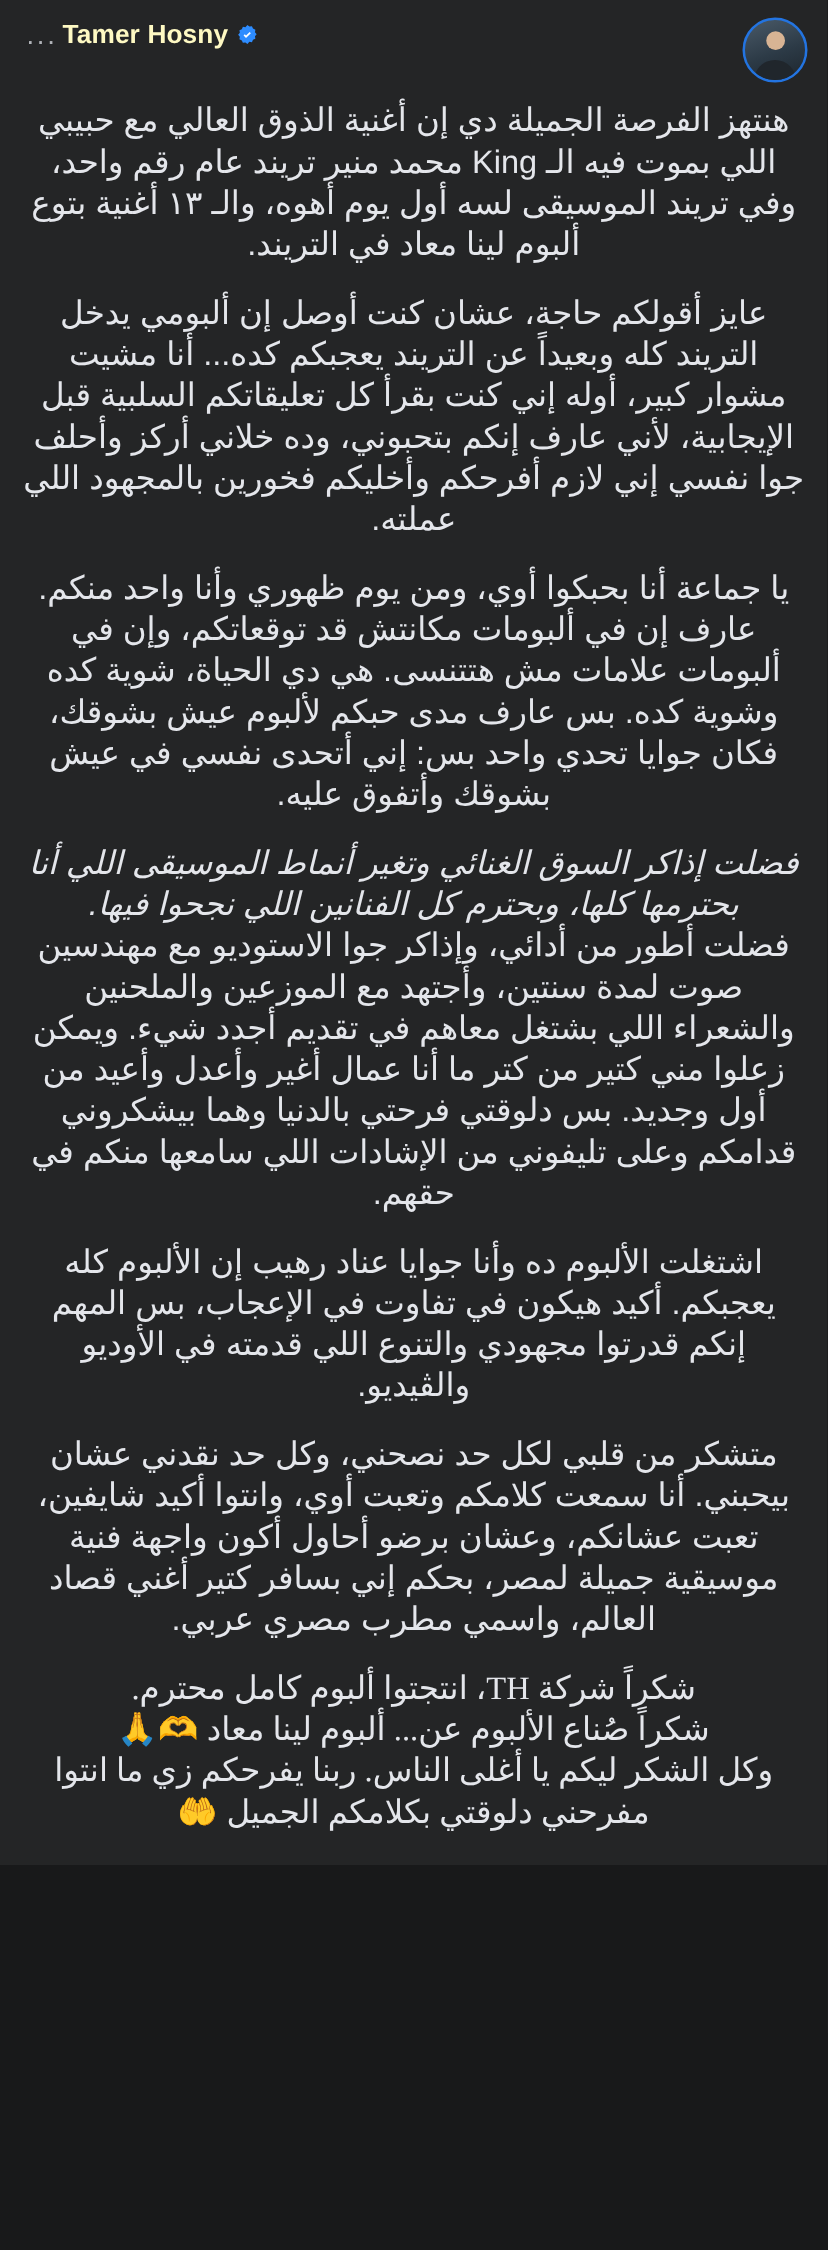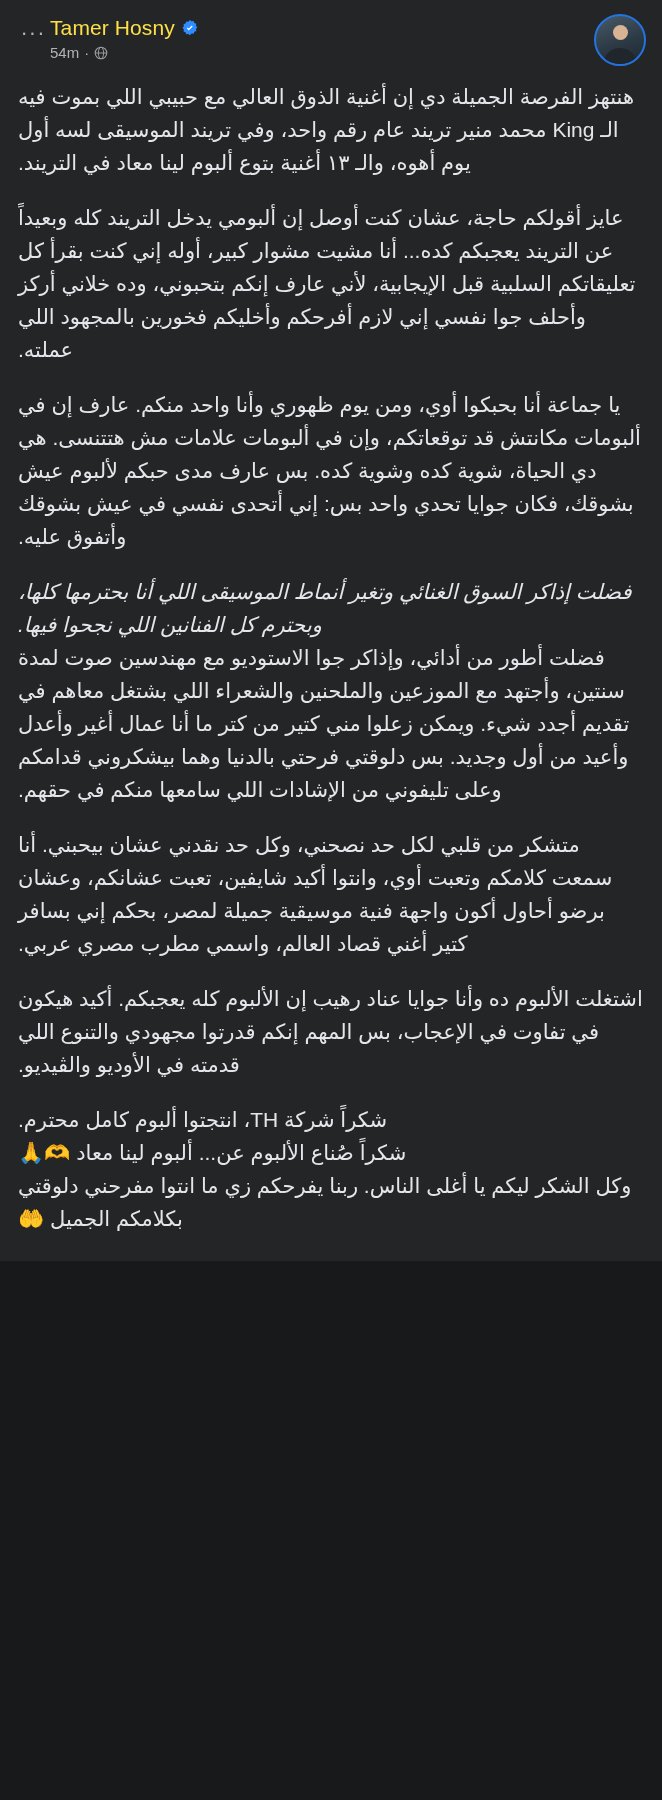--- a/index.html
+++ b/index.html
@@ -71,22 +71,22 @@
   }
   .name-row {
     display: flex;
     align-items: center;
     gap: 6px;
     direction: ltr;
     justify-content: flex-start;
   }
   .page-name {
     font-size: 21px;
-    font-weight: normal;
-    color: #fde047;
+    font-weight: bold;
+    color: #fef9c3;
     letter-spacing: .1px;
     line-height: 24px;
   }
   .verified {
     width: 18px;
     height: 18px;
     flex: 0 0 18px;
     display: inline-block;
   }
   .meta-row {
@@ -124,29 +124,29 @@
     margin-top: 2px;
   }
   
   .post-body {
     padding: 6px 18px 26px 18px;
     box-sizing: border-box;
     direction: rtl;
     text-align: right;
   }
   .para {
-    font-size: 21px;
+    font-size: 26px;
     line-height: 33px;
     color: #e4e6eb;
     margin: 0 0 22px 0;
     white-space: pre-wrap;
     word-wrap: break-word;
-    text-align: left;
+    text-align: center;
   }
-  .para:last-child { margin-bottom: 0; }
+  .para:last-child { margin-bottom: 0; font-family: Liberation Serif, serif; }
   .para-tight { margin-bottom: 0; font-style: italic; }
 </style>
 </head>
 <body>
 
 <div class="post">
 
   <div class="post-header">
 
     <div class="avatar"></div>
@@ -154,42 +154,31 @@
     <div class="header-text">
       <div class="name-row">
         <span class="page-name">Tamer Hosny</span>
         <span class="verified">
           <svg viewBox="0 0 24 24" width="18" height="18" aria-hidden="true">
             <path fill="#2d8cff" d="M12 1.5l2.5 2.1 3.2-.5 1.3 3 3 1.3-.5 3.2 2.1 2.5-2.1 2.5.5 3.2-3 1.3-1.3 3-3.2-.5L12 25.5 9.5 23.4l-3.2.5-1.3-3-3-1.3.5-3.2L.4 13.9l2.1-2.5-.5-3.2 3-1.3 1.3-3 3.2.5z" transform="scale(0.85) translate(2,0)"></path>
             <path fill="#ffffff" d="M10.4 15.2l-2.6-2.6 1.3-1.3 1.3 1.3 3.9-3.9 1.3 1.3z"></path>
           </svg>
         </span>
       </div>
-      <div class="meta-row">
-        <span class="meta-time">54m</span>
-        <span class="meta-time">·</span>
-        <span class="globe">
-          <svg viewBox="0 0 16 16" width="14" height="14" aria-hidden="true">
-            <circle cx="8" cy="8" r="6.6" fill="none" stroke="#b0b3b8" stroke-width="1.3"></circle>
-            <ellipse cx="8" cy="8" rx="3" ry="6.6" fill="none" stroke="#b0b3b8" stroke-width="1.1"></ellipse>
-            <line x1="1.4" y1="8" x2="14.6" y2="8" stroke="#b0b3b8" stroke-width="1.1"></line>
-          </svg>
-        </span>
-      </div>
     </div>
 
     <div class="menu-dots">···</div>
   </div>
 
   <div class="post-body">
     <p class="para">هنتهز الفرصة الجميلة دي إن أغنية الذوق العالي مع حبيبي اللي بموت فيه الـ King محمد منير تريند عام رقم واحد، وفي تريند الموسيقى لسه أول يوم أهوه، والـ ١٣ أغنية بتوع ألبوم لينا معاد في التريند.</p>
     <p class="para">عايز أقولكم حاجة، عشان كنت أوصل إن ألبومي يدخل التريند كله وبعيداً عن التريند يعجبكم كده... أنا مشيت مشوار كبير، أوله إني كنت بقرأ كل تعليقاتكم السلبية قبل الإيجابية، لأني عارف إنكم بتحبوني، وده خلاني أركز وأحلف جوا نفسي إني لازم أفرحكم وأخليكم فخورين بالمجهود اللي عملته.</p>
     <p class="para">يا جماعة أنا بحبكوا أوي، ومن يوم ظهوري وأنا واحد منكم. عارف إن في ألبومات مكانتش قد توقعاتكم، وإن في ألبومات علامات مش هتتنسى. هي دي الحياة، شوية كده وشوية كده. بس عارف مدى حبكم لألبوم عيش بشوقك، فكان جوايا تحدي واحد بس: إني أتحدى نفسي في عيش بشوقك وأتفوق عليه.</p>
     <p class="para para-tight">فضلت إذاكر السوق الغنائي وتغير أنماط الموسيقى اللي أنا بحترمها كلها، وبحترم كل الفنانين اللي نجحوا فيها.</p>
     <p class="para">فضلت أطور من أدائي، وإذاكر جوا الاستوديو مع مهندسين صوت لمدة سنتين، وأجتهد مع الموزعين والملحنين والشعراء اللي بشتغل معاهم في تقديم أجدد شيء. ويمكن زعلوا مني كتير من كتر ما أنا عمال أغير وأعدل وأعيد من أول وجديد. بس دلوقتي فرحتي بالدنيا وهما بيشكروني قدامكم وعلى تليفوني من الإشادات اللي سامعها منكم في حقهم.</p>
+    <p class="para">اشتغلت الألبوم ده وأنا جوايا عناد رهيب إن الألبوم كله يعجبكم. أكيد هيكون في تفاوت في الإعجاب، بس المهم إنكم قدرتوا مجهودي والتنوع اللي قدمته في الأوديو والڤيديو.</p>
     <p class="para">متشكر من قلبي لكل حد نصحني، وكل حد نقدني عشان بيحبني. أنا سمعت كلامكم وتعبت أوي، وانتوا أكيد شايفين، تعبت عشانكم، وعشان برضو أحاول أكون واجهة فنية موسيقية جميلة لمصر، بحكم إني بسافر كتير أغني قصاد العالم، واسمي مطرب مصري عربي.</p>
-    <p class="para">اشتغلت الألبوم ده وأنا جوايا عناد رهيب إن الألبوم كله يعجبكم. أكيد هيكون في تفاوت في الإعجاب، بس المهم إنكم قدرتوا مجهودي والتنوع اللي قدمته في الأوديو والڤيديو.</p>
     <p class="para">شكراً شركة TH، انتجتوا ألبوم كامل محترم.
 شكراً صُناع الألبوم عن... ألبوم لينا معاد 🫶🙏
 وكل الشكر ليكم يا أغلى الناس. ربنا يفرحكم زي ما انتوا مفرحني دلوقتي بكلامكم الجميل 🤲</p>
   </div>
 
 </div>
 
 </body></html>

